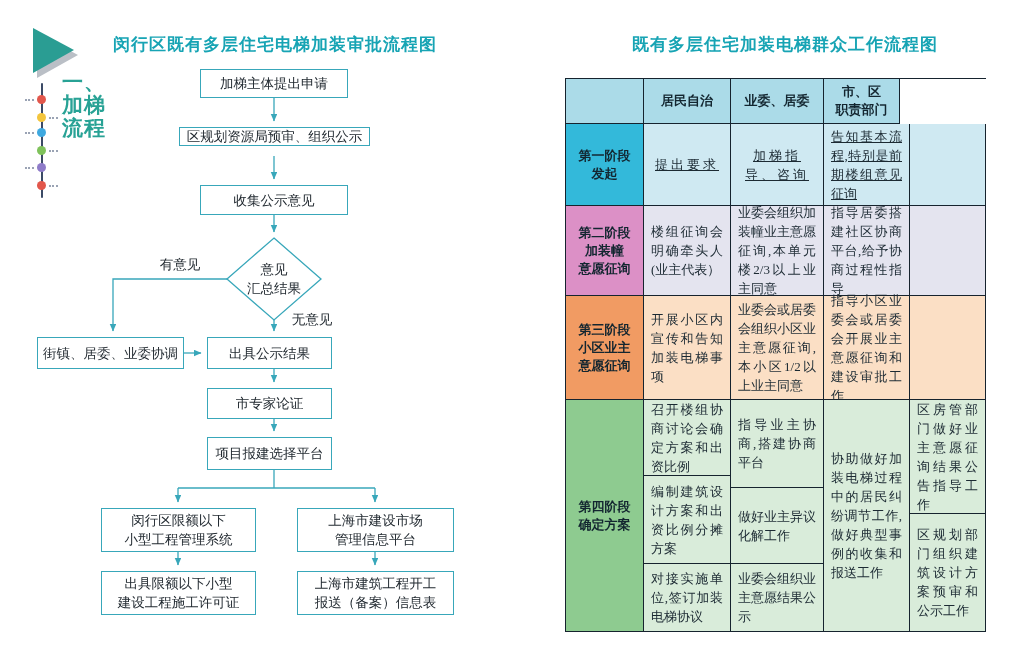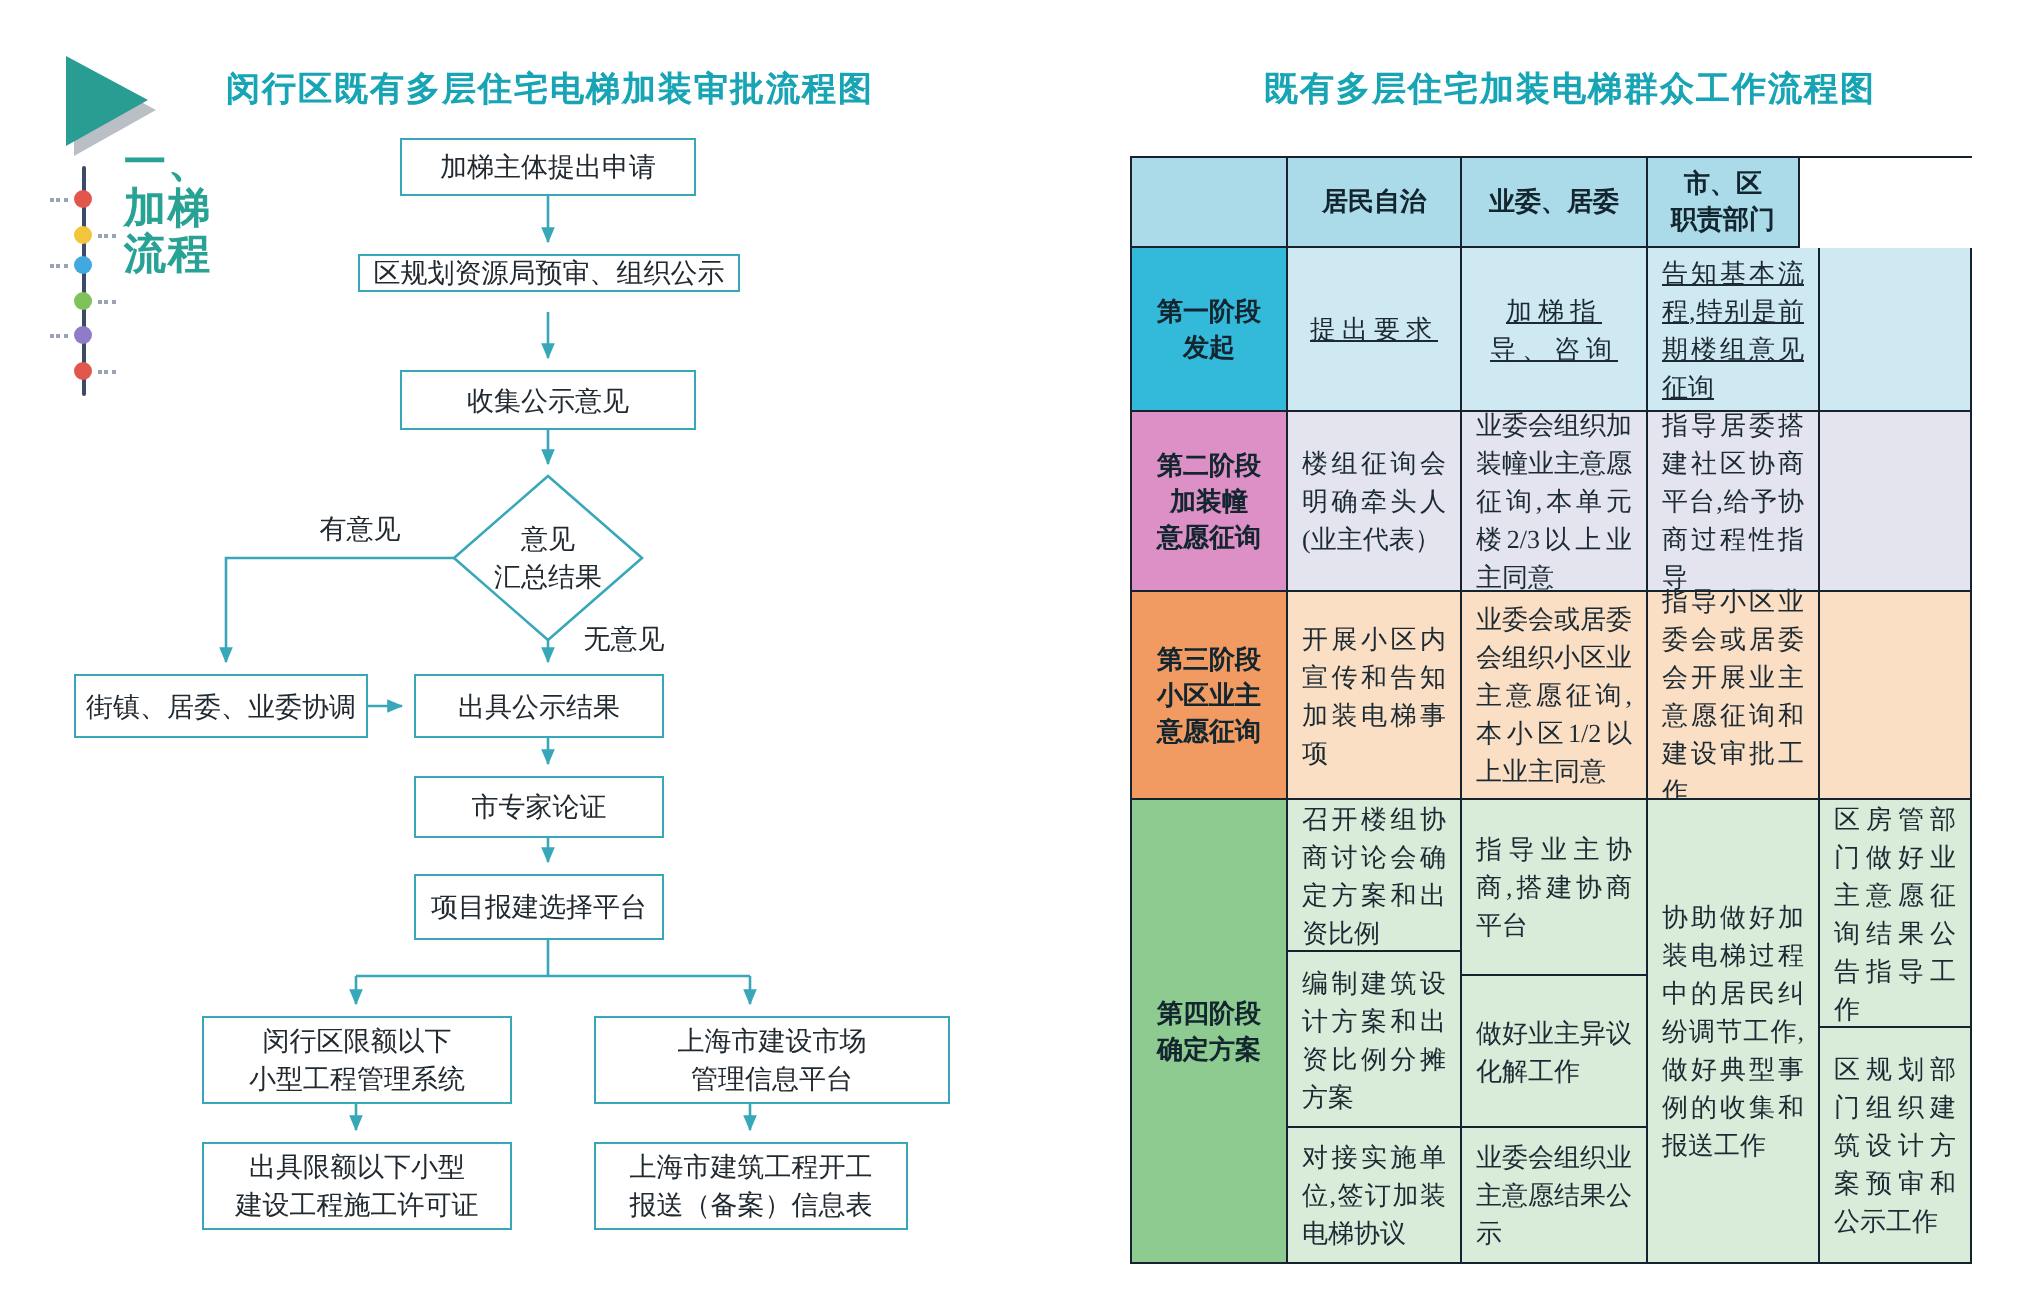--- a/index.html
+++ b/index.html
@@ -111,21 +111,21 @@
   <div class="diamond-label" style="left:227px;top:238px;width:94px;height:82px;">意见
 汇总结果</div>
   <div class="branch-label" style="left:150px;top:256px;">有意见</div>
   <div class="branch-label" style="left:282px;top:311px;">无意见</div>
   <div class="node" style="left:37px;top:337px;width:147px;height:32px;">街镇、居委、业委协调</div>
   <div class="node" style="left:207px;top:337px;width:125px;height:32px;font-family:Liberation Serif, serif;">出具公示结果</div>
   <div class="node" style="left:207px;top:388px;width:125px;height:31px;">市专家论证</div>
   <div class="node" style="left:207px;top:437px;width:125px;height:33px;">项目报建选择平台</div>
   <div class="node" style="left:101px;top:508px;width:155px;height:44px;">闵行区限额以下
 小型工程管理系统</div>
-  <div class="node" style="left:297px;top:508px;width:178px;height:44px;">上海市建设市场
+  <div class="node" style="left:297px;top:508px;width:157px;height:44px;">上海市建设市场
 管理信息平台</div>
   <div class="node" style="left:101px;top:571px;width:155px;height:44px;">出具限额以下小型
 建设工程施工许可证</div>
   <div class="node" style="left:297px;top:571px;width:157px;height:44px;">上海市建筑工程开工
 报送（备案）信息表</div>
 
   <div class="right-title">既有多层住宅加装电梯群众工作流程图</div>
 
   <div class="gtable">
 

